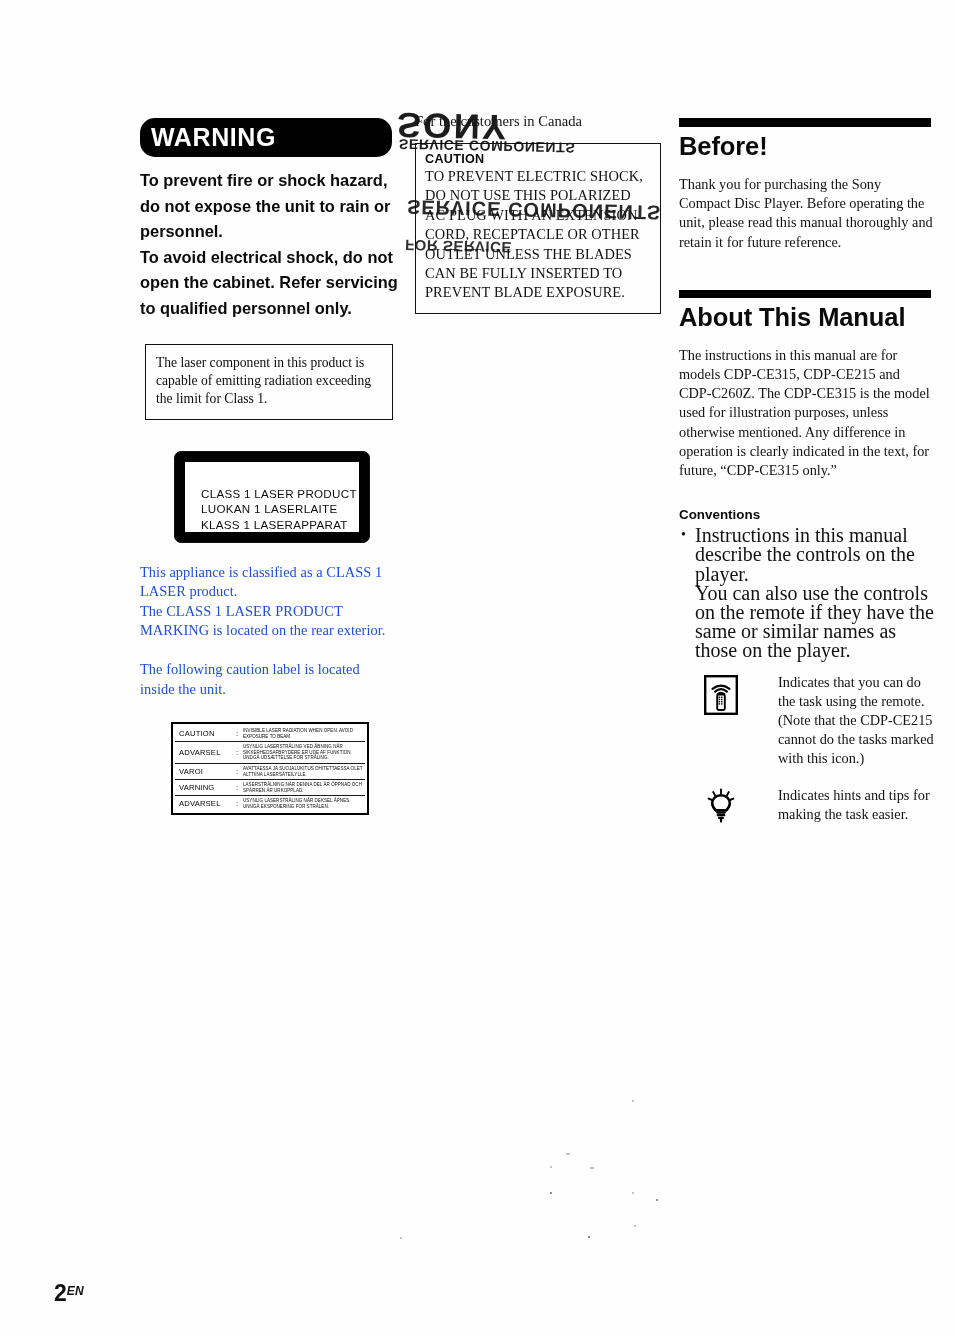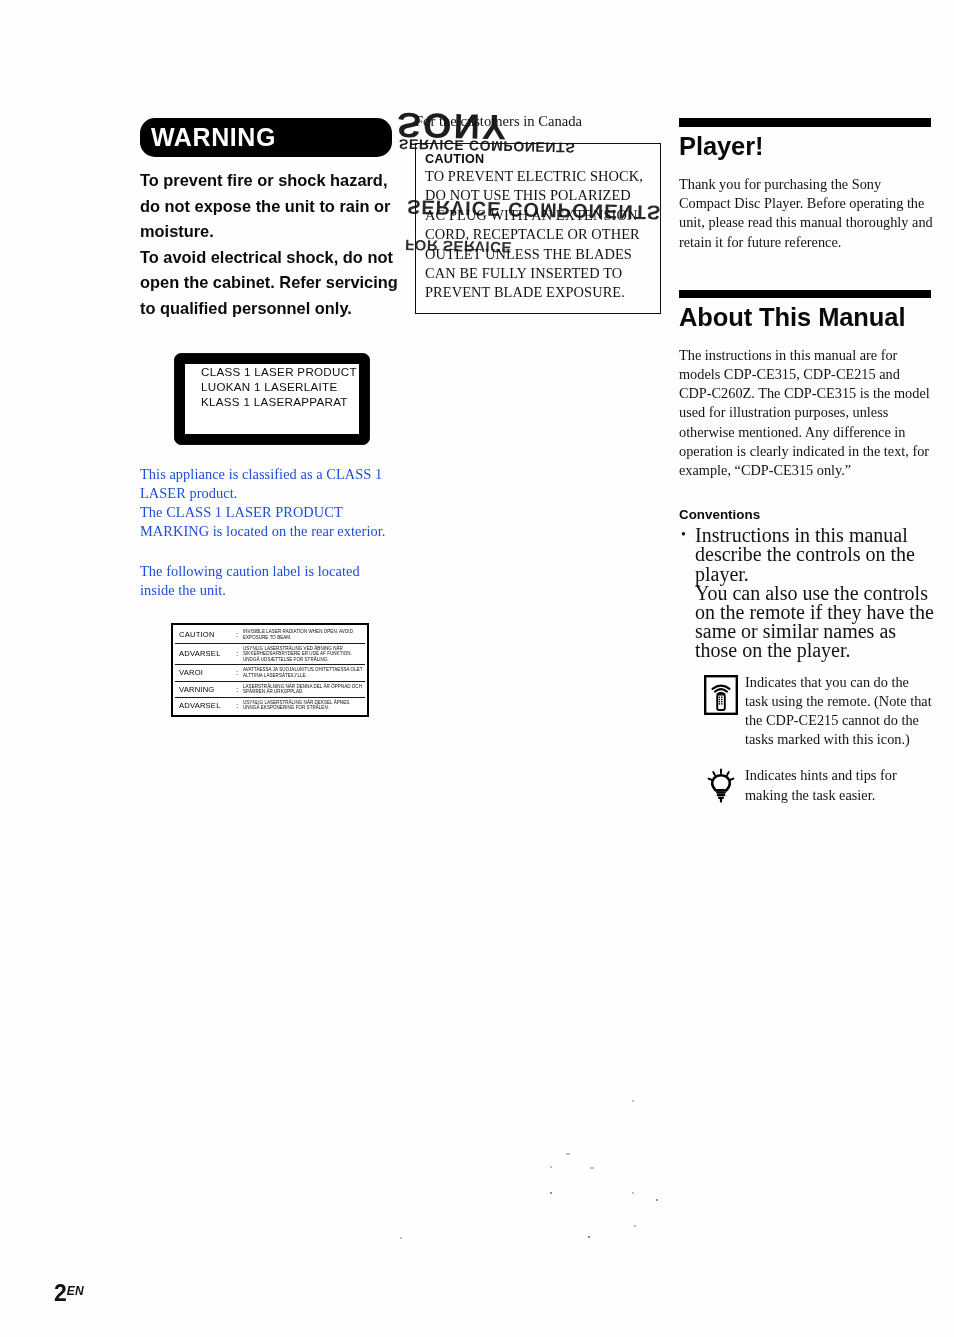--- a/index.html
+++ b/index.html
@@ -92,21 +92,21 @@
     display: flex;
     align-items: center;
     justify-content: center;
   }
   .laser-plate-inner {
     background: #fff;
     width: 100%;
     height: 100%;
     display: flex;
     flex-direction: column;
-    justify-content: flex-start;
+    justify-content: flex-end;
     padding-left: 16px;
     box-sizing: border-box;
   }
   .laser-plate-inner div {
     font-family: "Liberation Sans", "DejaVu Sans", sans-serif;
     font-size: 11.6px;
     line-height: 15.4px;
     letter-spacing: 0.3px;
     color: #0d0d0d;
   }
@@ -285,20 +285,21 @@
     top: -1px;
     font-size: 14px;
   }
   .sub-line { display: block; }
 
   
   .icon-row {
     display: flex;
     margin-top: 12px;
     padding-left: 18px;
+    gap: 33px;
   }
   .icon-row .icon-cell {
     width: 48px;
     flex: 0 0 48px;
     display: flex;
     justify-content: center;
     padding-top: 2px;
   }
   .icon-row .icon-text {
     font-size: 14.3px;
@@ -337,24 +338,27 @@
 
 <div class="page">
 
   <div class="col" id="left-column">
 
     <div class="warning-bar">
       <span>WARNING</span>
     </div>
 
     <div class="warning-text">
-      <div>To prevent fire or shock hazard, do not expose the unit to rain or moisture.</div>
+      <div>To prevent fire or shock hazard, do not expose the unit to rain or personnel.</div>
       <div>To avoid electrical shock, do not open the cabinet. Refer servicing to qualified personnel only.</div>
     </div>
 
+    <div class="laser-note-box serif">
+      <span>The laser component in this product is capable of emitting radiation exceeding the limit for Class 1.</span>
+    </div>
 
     <div class="laser-plate-wrap">
       <div class="laser-plate">
         <div class="laser-plate-inner">
           <div>CLASS 1 LASER PRODUCT</div>
           <div>LUOKAN 1 LASERLAITE</div>
           <div>KLASS 1 LASERAPPARAT</div>
         </div>
       </div>
     </div>
@@ -418,28 +422,28 @@
     <div class="canada-box">
       <span class="canada-caution-word">CAUTION</span>
       <div class="cap">TO PREVENT ELECTRIC SHOCK, DO NOT USE THIS POLARIZED AC PLUG WITH AN EXTENSION CORD, RECEPTACLE OR OTHER OUTLET UNLESS THE BLADES CAN BE FULLY INSERTED TO PREVENT BLADE EXPOSURE.</div>
     </div>
 
   </div>
 
   <div class="col" id="right-column">
 
     <div class="rule"></div>
-    <div class="head-right">Player!</div>
+    <div class="head-right">Before!</div>
     <div class="right-para">Thank you for purchasing the Sony Compact Disc Player. Before operating the unit, please read this manual thoroughly and retain it for future reference.</div>
 
     <div style="height:38px"></div>
 
     <div class="rule thin"></div>
     <div class="head-right">About This Manual</div>
-    <div class="right-para">The instructions in this manual are for models CDP-CE315, CDP-CE215 and CDP-C260Z. The CDP-CE315 is the model used for illustration purposes, unless otherwise mentioned. Any difference in operation is clearly indicated in the text, for example, “CDP-CE315 only.”</div>
+    <div class="right-para">The instructions in this manual are for models CDP-CE315, CDP-CE215 and CDP-C260Z. The CDP-CE315 is the model used for illustration purposes, unless otherwise mentioned. Any difference in operation is clearly indicated in the text, for future, “CDP-CE315 only.”</div>
 
     <div class="conventions-title">Conventions</div>
 
     <ul class="bullets">
       <li>
         <span>Instructions in this manual describe the controls on the player.</span>
         <span class="sub-line">You can also use the controls on the remote if they have the same or similar names as those on the player.</span>
       </li>
     </ul>
 

